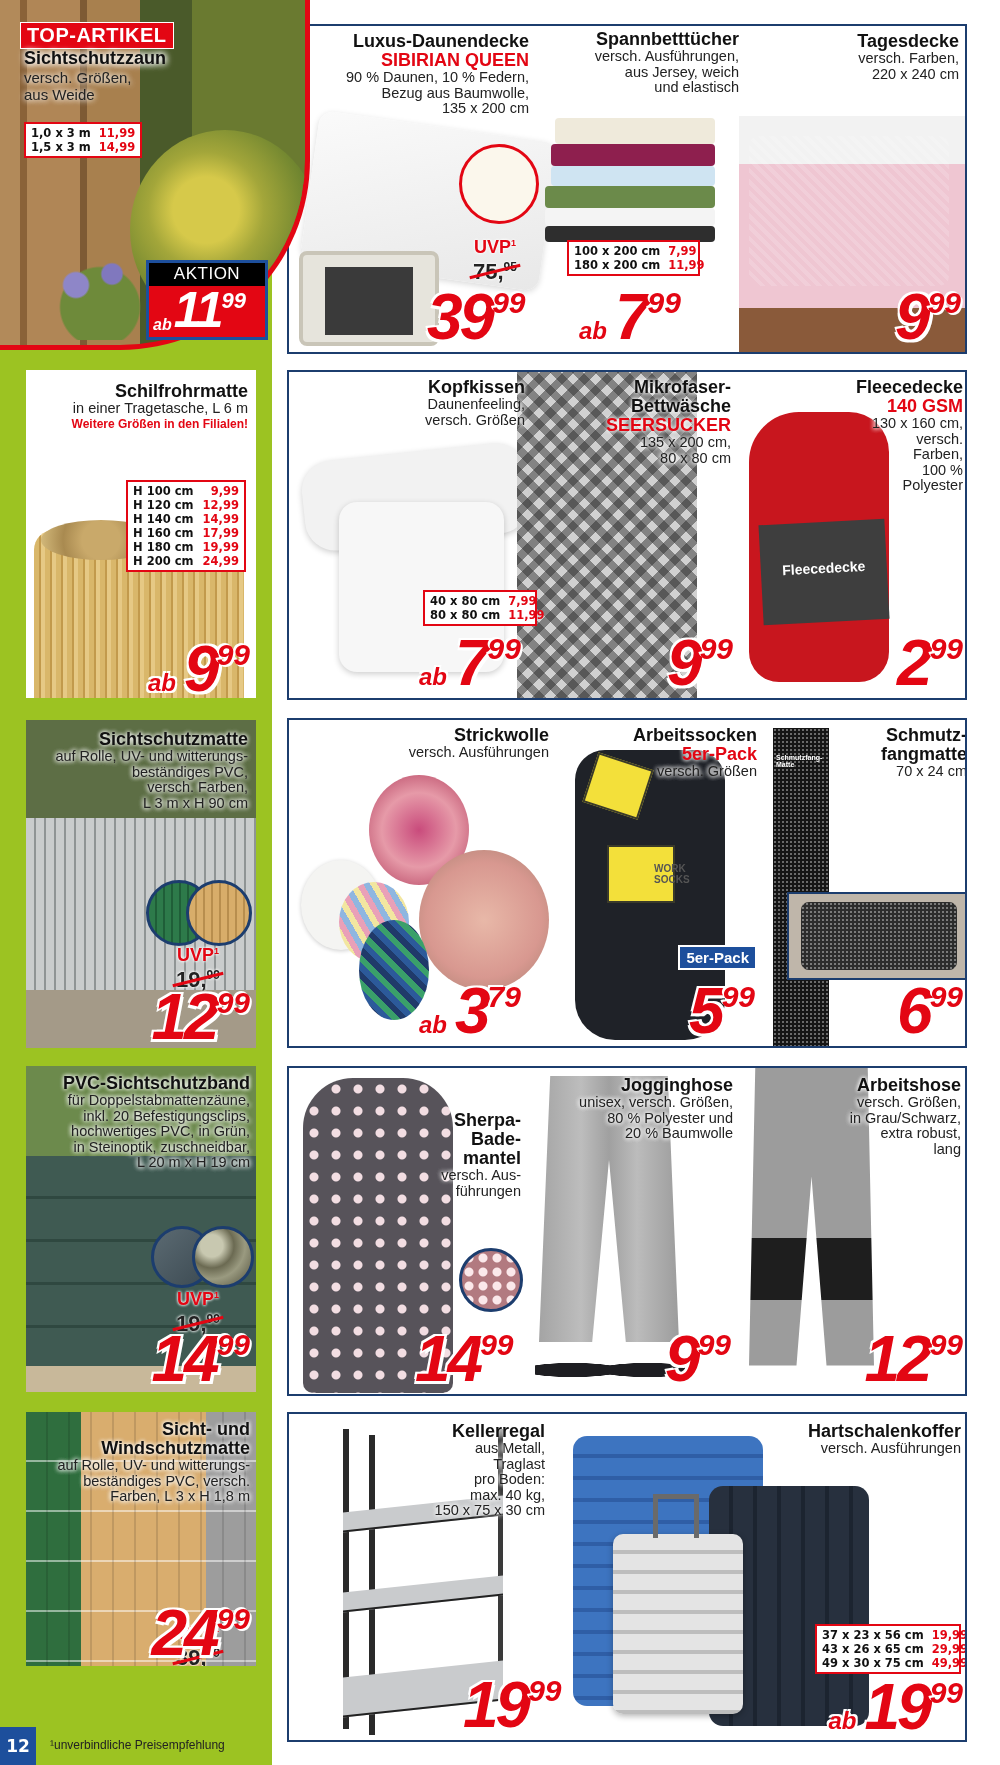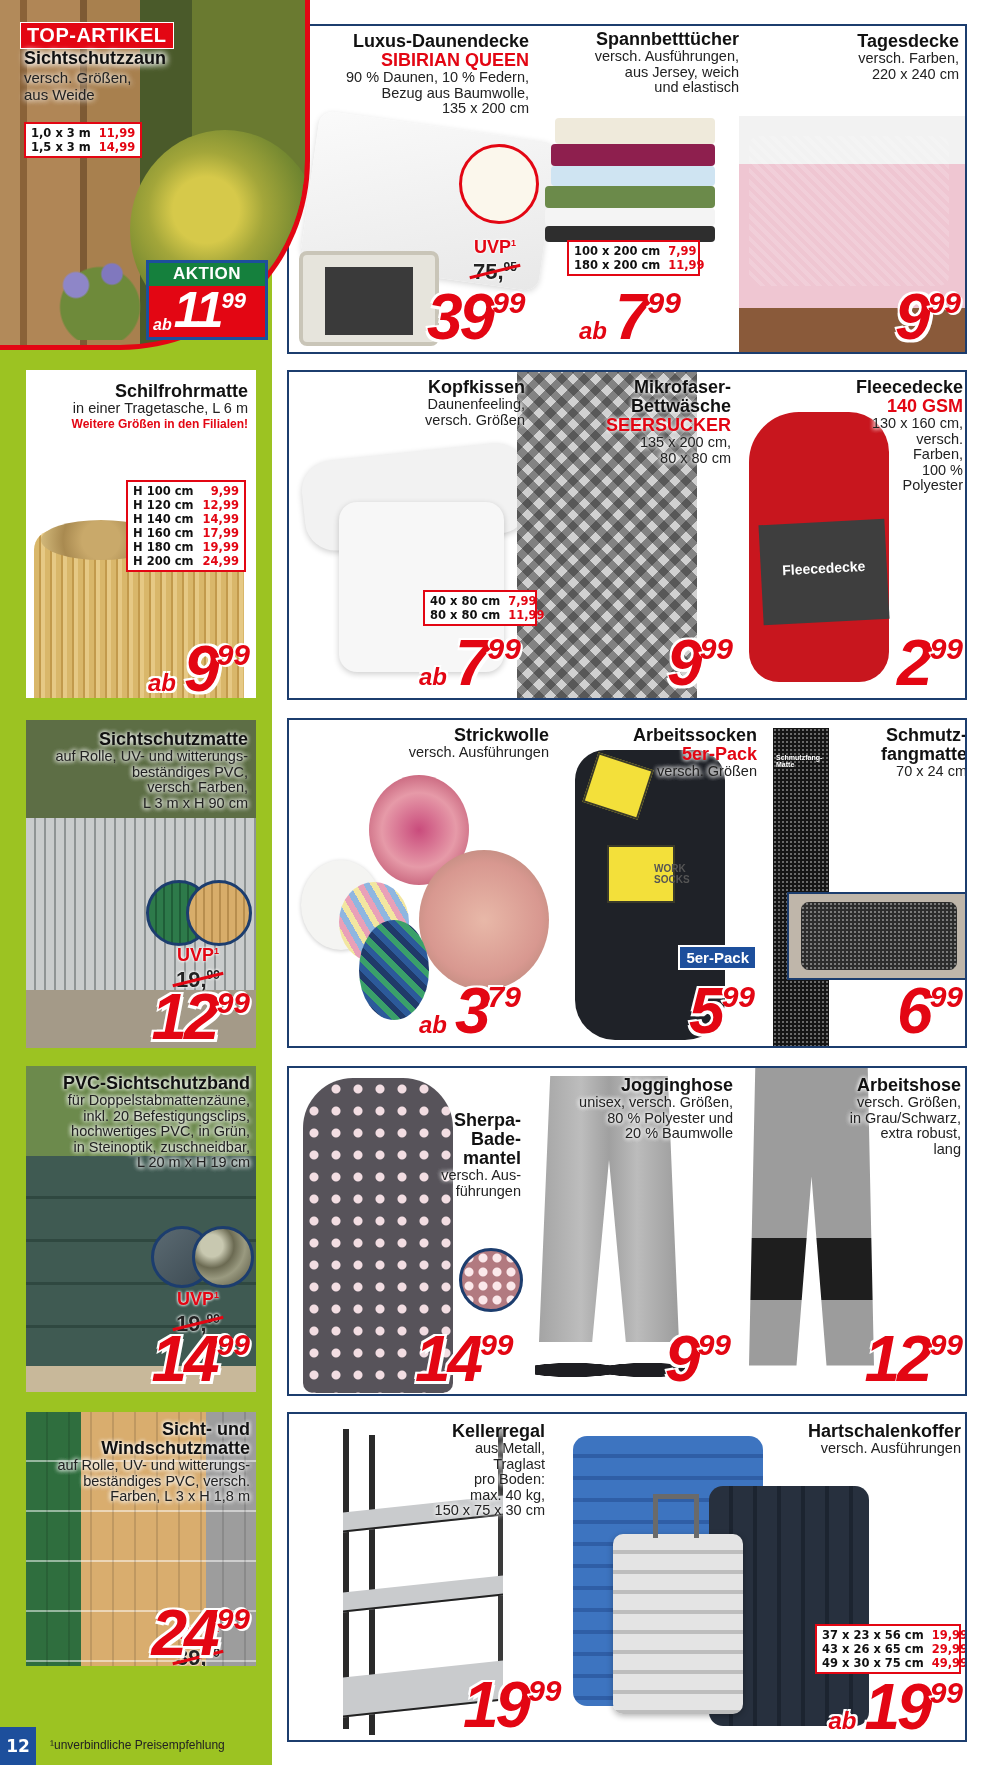--- a/index.html
+++ b/index.html
@@ -18,21 +18,21 @@
 
   .badge-top { position: absolute; left: 20px; top: 22px; background: #e30613; color: #fff; font-weight: 900; font-size: 20px; letter-spacing: 0.5px; padding: 1px 6px; z-index: 5; border: 1px solid #fff; }
   .top-title { position: absolute; left: 24px; top: 48px; z-index: 5; }
   .top-title .t { font-size: 18px; font-weight: 700; color: #111; text-shadow: 0 0 6px #fff, 0 0 6px #fff, 0 0 8px #fff; }
   .top-title .d { font-size: 15px; color: #222; line-height: 17px; text-shadow: 0 0 6px #fff, 0 0 6px #fff; }
   .size-box { position: absolute; background: #fff; border: 2px solid #e30613; font-family: "DejaVu Sans", sans-serif; font-weight: 700; font-size: 11.5px; line-height: 14px; padding: 2px 5px; z-index: 5; }
   .size-box .row { display: flex; justify-content: space-between; gap: 8px; white-space: nowrap; }
   .size-box .p { color: #e30613; }
 
   .aktion { position: absolute; left: 146px; top: 260px; width: 122px; z-index: 6; border: 3px solid #1d4f9c; background: #e30613; }
-  .aktion .head { background: #15803d; color: #fff; font-weight: 700; font-size: 17px; text-align: center; letter-spacing: 0.5px; padding: 1px 0 2px; }
+  .aktion .head { background: #000000; color: #fff; font-weight: 400; font-size: 17px; text-align: center; letter-spacing: 0.5px; padding: 1px 0 2px; }
   .aktion .pr { display: flex; align-items: flex-end; padding: 0 4px 3px; color: #fff; }
   .aktion .ab { font-weight: 900; font-style: italic; font-size: 16px; margin-right: 2px; }
   .aktion .big { font-weight: 900; font-style: italic; font-size: 50px; line-height: 48px; letter-spacing: -2px; }
   .aktion .sup { font-weight: 900; font-style: italic; font-size: 22px; line-height: 22px; align-self: flex-start; margin-top: 4px; }
 
   
   .row-box { position: absolute; left: 287px; width: 680px; border: 2px solid #1c3d6e; background: #fff; overflow: hidden; }
   .prod { position: absolute; top: 0; height: 100%; }
   .ptitle { position: absolute; text-align: right; z-index: 4; }
   .ptitle .n { font-weight: 700; font-size: 18px; line-height: 19px; color: #111; text-shadow: 0 0 4px #fff, 0 0 4px #fff; }

